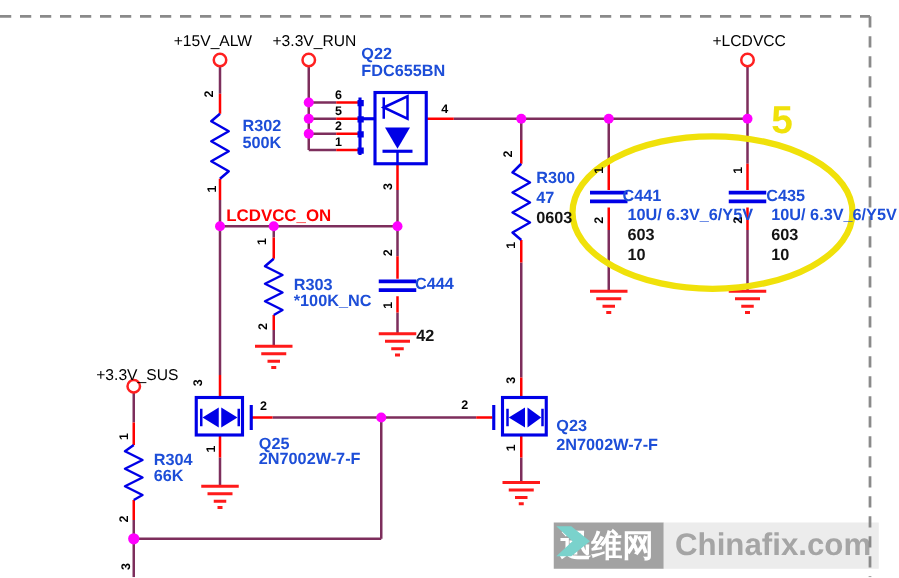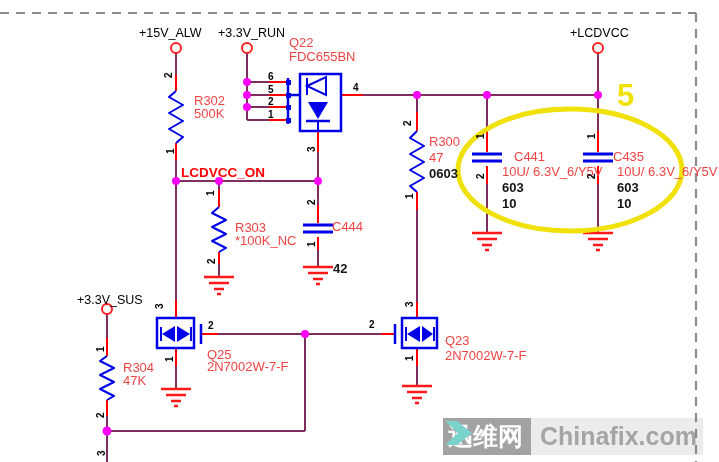--- a/index.html
+++ b/index.html
@@ -1,21 +1,21 @@
 <!DOCTYPE html>
 <html><head>
 <meta charset="utf-8">
 <style>
   html,body { margin:0; padding:0; background:#fff; }
   #stage { position:relative; width:719px; height:462px; background:#ffffff; overflow:hidden;
            font-family:"Liberation Sans", sans-serif; }
   #stage svg { position:absolute; left:0; top:0; z-index:2; }
   .t { position:absolute; white-space:nowrap; z-index:3; line-height:1.05; }
   .net { color:#000000; font-size:12.5px; font-weight:400; letter-spacing:0px; }
-  .ref { color:#ef4444; font-size:13px; font-weight:400; }
+  .ref { color:#1d4ed8; font-size:13px; font-weight:700; }
   .blk { color:#141414; font-size:13px; font-weight:700; }
   .netred { color:#ff0000; font-size:13.5px; font-weight:700; }
   .pin { color:#000000; font-size:10px; font-weight:600; }
   .pinv { color:#000000; font-size:10px; font-weight:600; width:12px; text-align:center;
           transform:rotate(-90deg); }
   .hl5 { color:#f0e10a; font-size:31px; font-weight:700; }
   .wm { position:absolute; left:443px; top:418px; height:37px; display:flex; z-index:1; }
   .wm-left { background:#a2a2a2; display:flex; align-items:center; padding:0 8px 0 3px; }
   .wm-cn { color:#ffffff; font-size:25px; font-weight:700; margin-left:2px; }
   .wm-right { background:#ececec; display:flex; align-items:center; padding:0 6px 0 9px; }
@@ -161,34 +161,34 @@
   <div class="t ref" style="left:289px;top:50px">FDC655BN</div>
   <div class="t ref" style="left:194px;top:94px">R302</div>
   <div class="t ref" style="left:194px;top:107px">500K</div>
   <div class="t ref" style="left:235px;top:221px">R303</div>
   <div class="t ref" style="left:235px;top:234px">*100K_NC</div>
   <div class="t ref" style="left:429px;top:135px">R300</div>
   <div class="t ref" style="left:429px;top:151px">47</div>
   <div class="t blk" style="left:429px;top:167px">0603</div>
   <div class="t ref" style="left:332px;top:220px">C444</div>
   <div class="t blk" style="left:333px;top:262px">42</div>
-  <div class="t ref" style="left:514px;top:150px">C441</div>
+  <div class="t ref" style="left:498px;top:150px">C441</div>
   <div class="t ref" style="left:502px;top:165px">10U/ 6.3V_6/Y5V</div>
   <div class="t blk" style="left:502px;top:181px">603</div>
   <div class="t blk" style="left:502px;top:197px">10</div>
   <div class="t ref" style="left:613px;top:150px">C435</div>
   <div class="t ref" style="left:617px;top:165px">10U/ 6.3V_6/Y5V</div>
   <div class="t blk" style="left:617px;top:181px">603</div>
   <div class="t blk" style="left:617px;top:197px">10</div>
   <div class="t ref" style="left:207px;top:348px">Q25</div>
   <div class="t ref" style="left:207px;top:360px">2N7002W-7-F</div>
   <div class="t ref" style="left:445px;top:334px">Q23</div>
   <div class="t ref" style="left:445px;top:349px">2N7002W-7-F</div>
   <div class="t ref" style="left:123px;top:361px">R304</div>
-  <div class="t ref" style="left:123px;top:374px">47K</div>
+  <div class="t ref" style="left:123px;top:374px">66K</div>
 
   <div class="t hl5" style="left:617px;top:80px">5</div>
 
   <div class="t pin" style="left:268px;top:72px">6</div>
   <div class="t pin" style="left:268px;top:85px">5</div>
   <div class="t pin" style="left:268px;top:97px">2</div>
   <div class="t pin" style="left:268px;top:110px">1</div>
   <div class="t pin" style="left:353px;top:83px">4</div>
   <div class="t pin" style="left:208px;top:321px">2</div>
   <div class="t pin" style="left:369px;top:320px">2</div>

